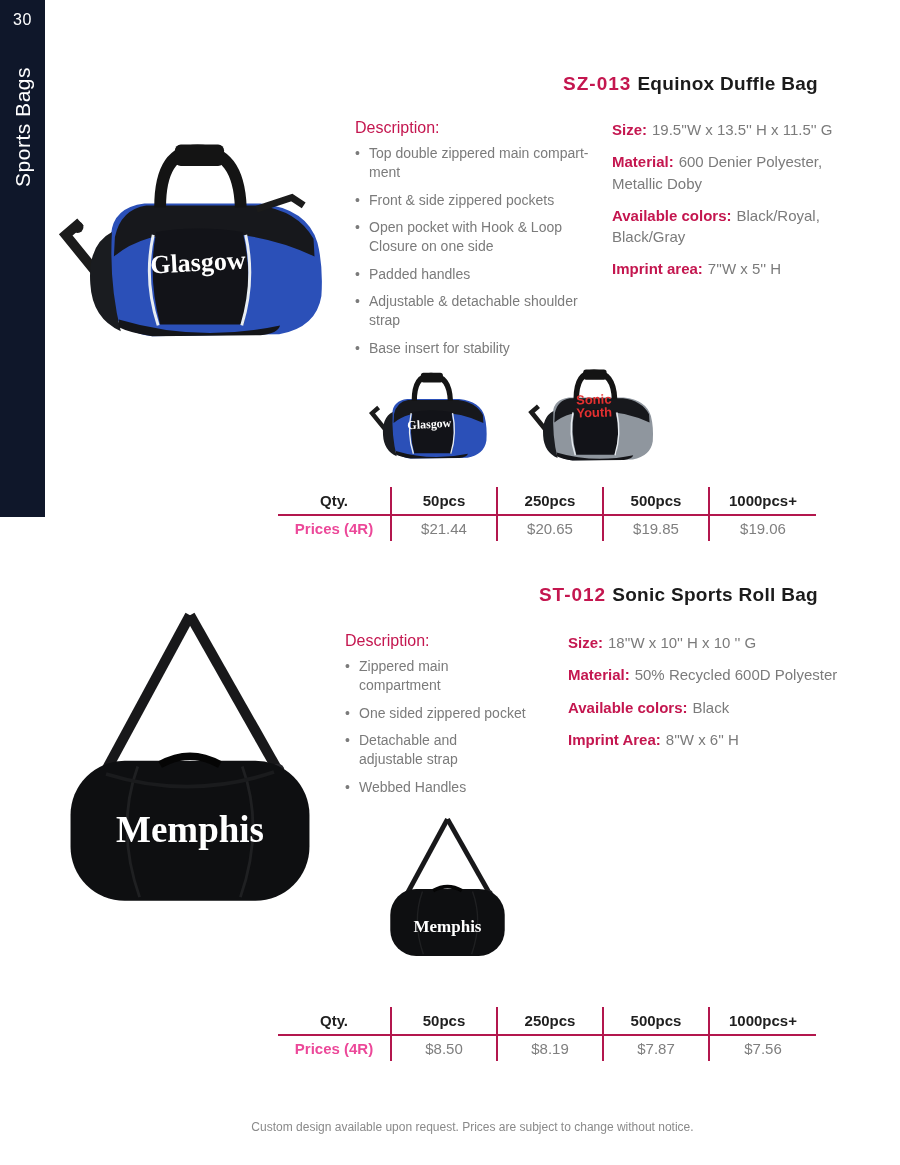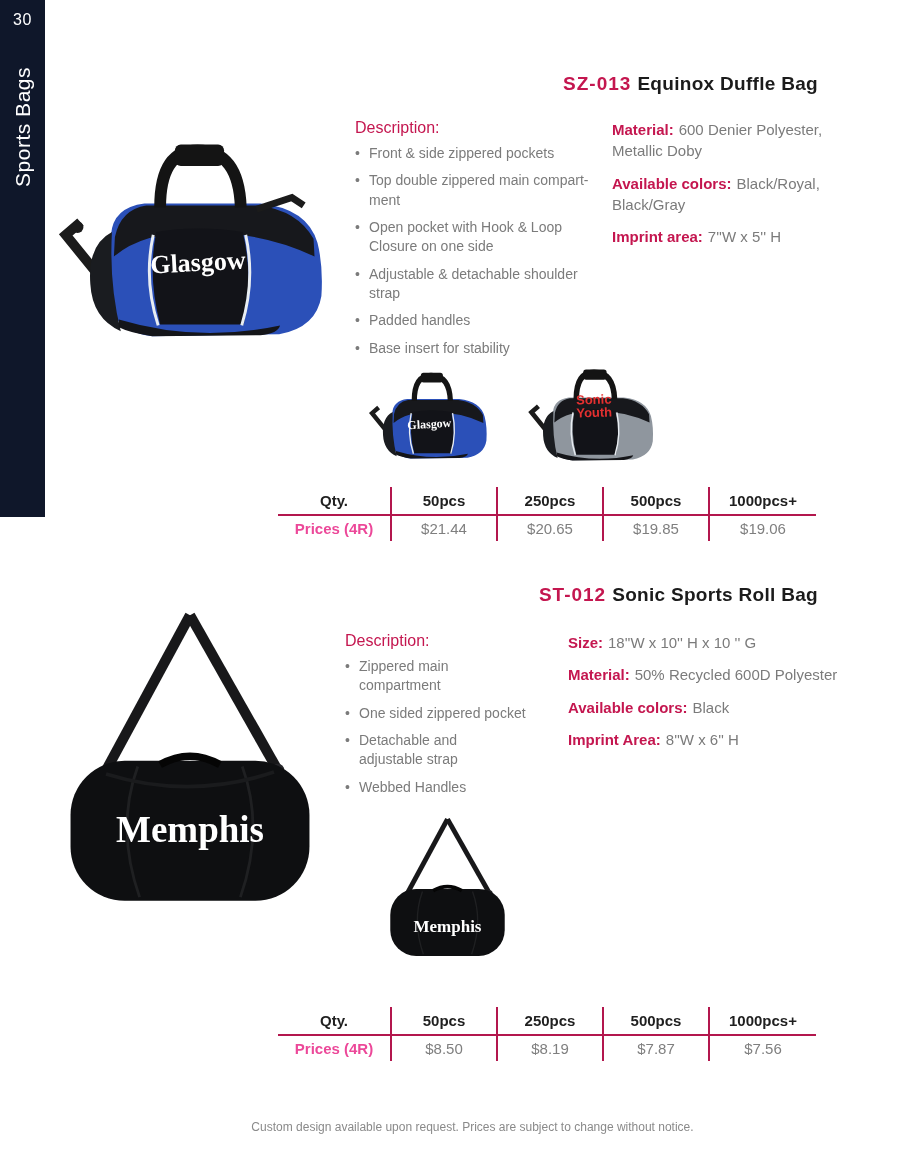--- a/index.html
+++ b/index.html
@@ -93,33 +93,34 @@
       <path d="M112,102 Q112,44 150,44 Q192,44 194,102" stroke="#141414" stroke-width="12" fill="none"></path>
       <rect x="127" y="38" width="50" height="22" rx="6" fill="#141414"></rect>
       <path d="M210,104 L246,92 L258,100" stroke="#1b1b1b" stroke-width="7" fill="none"></path>
     </svg>
     <span class="imprint">Glasgow</span>
   </div>
 
   <div class="desc d1">
     <p class="desc-label">Description:</p>
     <ul>
-      <li>Front &amp; side zippered pockets</li>
       <li>Top double zippered main compart-
 ment</li>
+      <li>Front &amp; side zippered pockets</li>
       <li>Open pocket with Hook &amp; Loop
 Closure on one side</li>
+      <li>Padded handles</li>
       <li>Adjustable &amp; detachable shoulder
 strap</li>
-      <li>Padded handles</li>
       <li>Base insert for stability</li>
     </ul>
   </div>
 
   <div class="specs s1">
+    <p class="spec"><span class="slabel">Size:</span><span class="sval">19.5''W x 13.5'' H x 11.5'' G</span></p>
     <p class="spec"><span class="slabel">Material:</span><span class="sval">600 Denier Polyester,
 Metallic Doby</span></p>
     <p class="spec"><span class="slabel">Available colors:</span><span class="sval">Black/Royal,
 Black/Gray</span></p>
     <p class="spec"><span class="slabel">Imprint area:</span><span class="sval">7''W x 5'' H</span></p>
   </div>
 
   <div class="photo ph-eq-sm">
     <svg viewBox="0 0 300 250">
       <path d="M55,178 L16,130 l15,-13" stroke="#1b1b1b" stroke-width="10" fill="none"></path>

